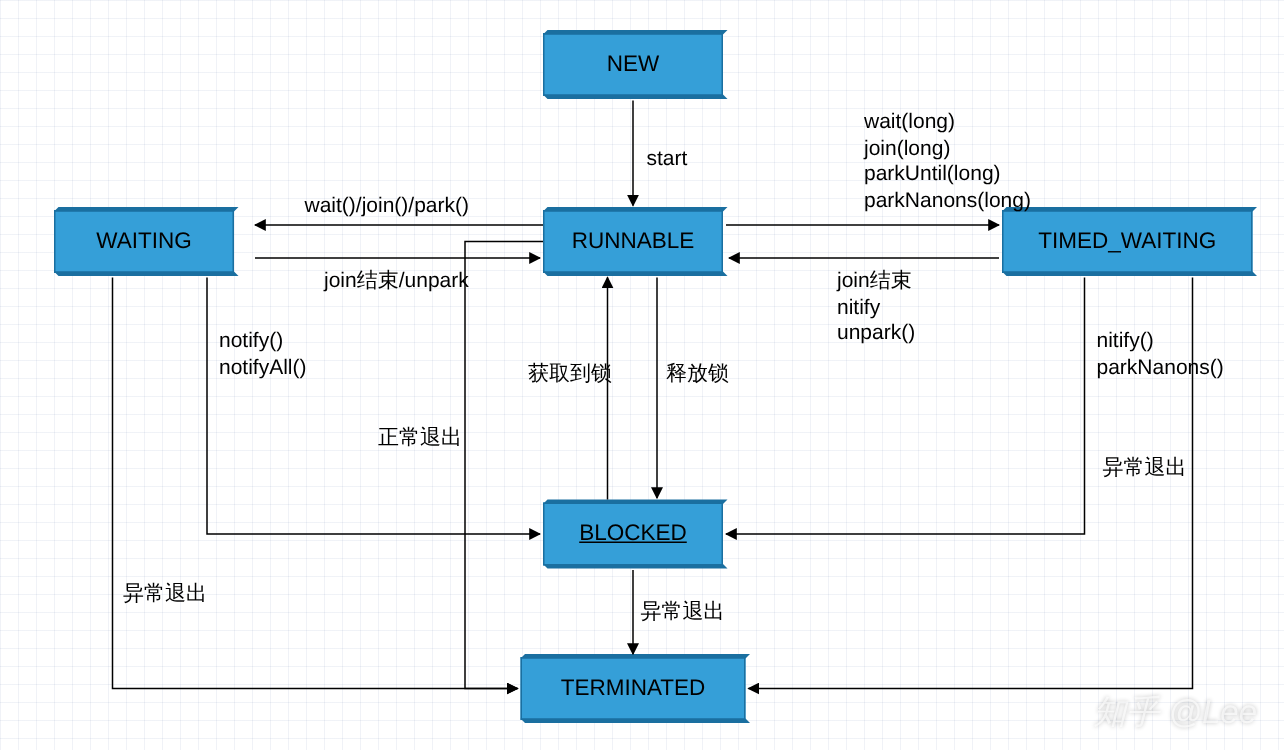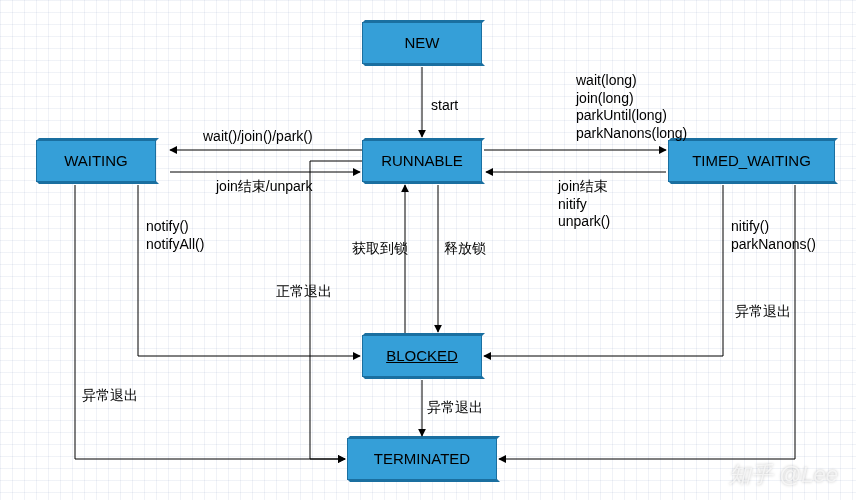--- a/index.html
+++ b/index.html
@@ -129,21 +129,21 @@
 unpark()</div>
 
   <div class="lbl" style="left:352px; top:240px;">获取到锁</div>
   <div class="lbl" style="left:444px; top:240px;">释放锁</div>
 
   <div class="lbl" style="left:146px; top:218px;">notify()
 notifyAll()</div>
   <div class="lbl" style="left:731px; top:218px;">nitify()
 parkNanons()</div>
 
-  <div class="lbl" style="left:252px; top:283px;padding-left:24px;">正常退出</div>
+  <div class="lbl" style="left:252px; top:283px;">正常退出</div>
 
   <div class="lbl" style="left:427px; top:399px;">异常退出</div>
 
   <div class="lbl" style="left:82px; top:387px;">异常退出</div>
   <div class="lbl" style="left:735px; top:303px;">异常退出</div>
 
   <div class="watermark">知乎 @Lee</div>
 </div>
 
 </body></html>

